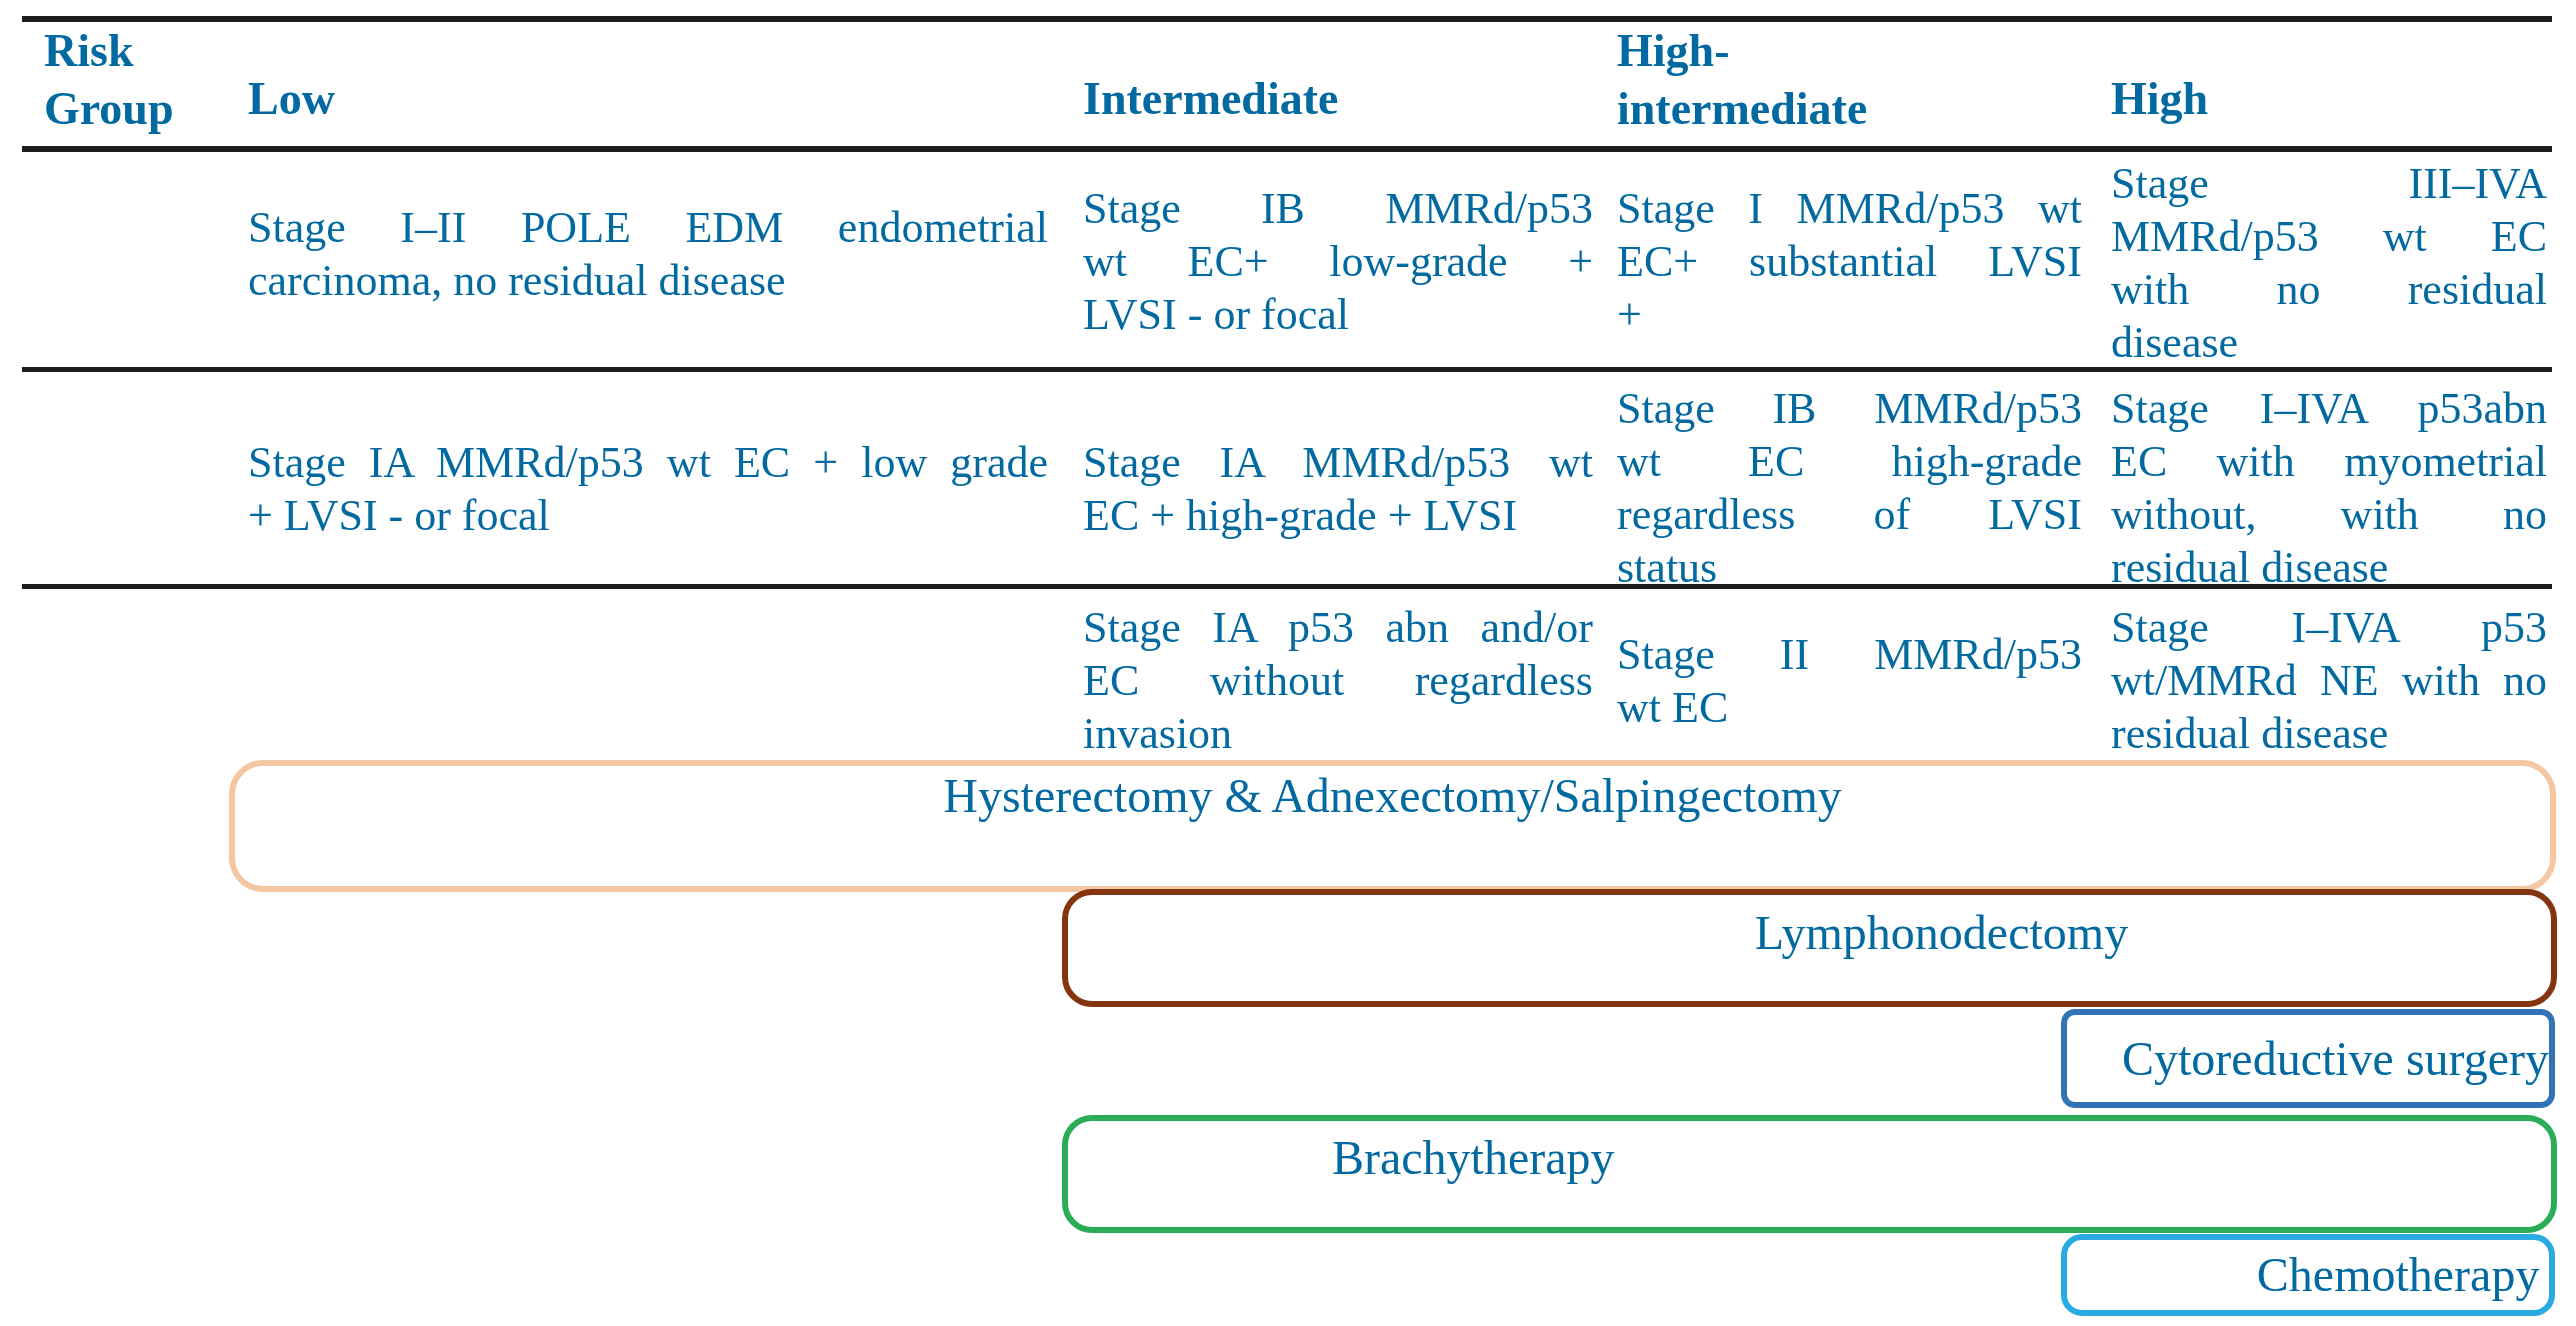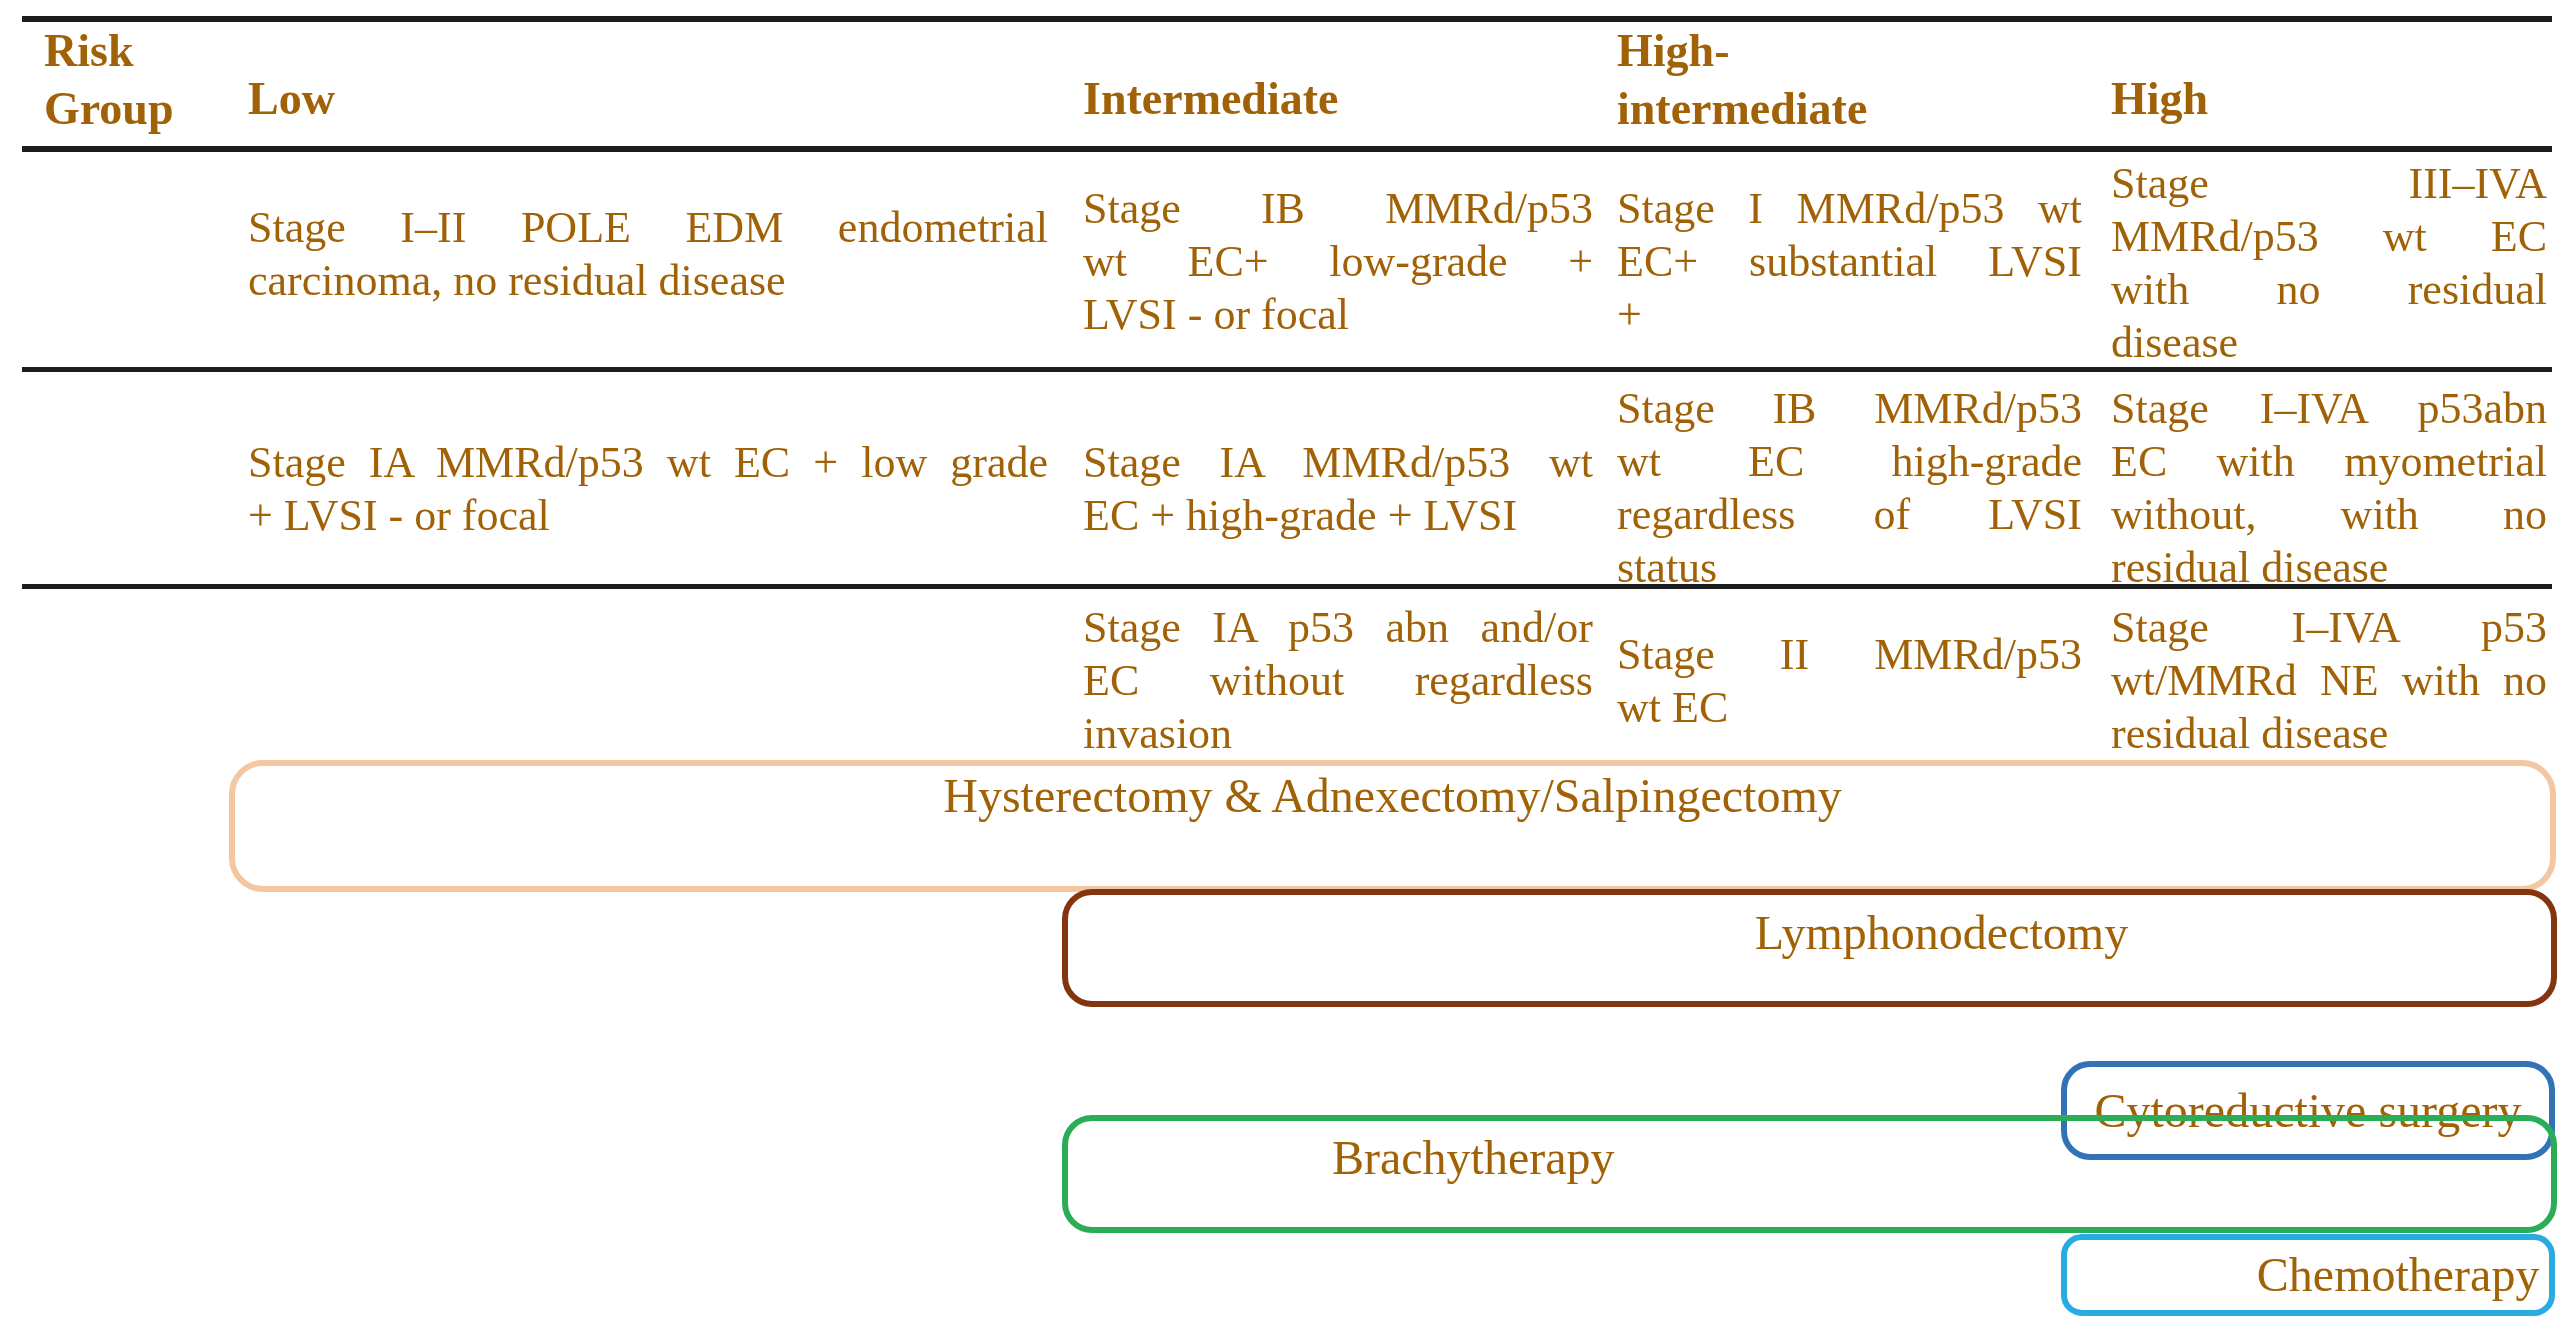--- a/index.html
+++ b/index.html
@@ -1,18 +1,18 @@
 <!DOCTYPE html>
 <html style="font-size:12.8px"><head>
 <meta charset="utf-8">
 <style>
   html,body{margin:0;padding:0;background:#ffffff;}
   .page{
     position:relative;width:2576px;height:1320px;background:#ffffff;
-    font-family:"Liberation Serif","DejaVu Serif",serif;color:#a16207;overflow:hidden;
+    font-family:"Liberation Serif","DejaVu Serif",serif;color:#0369a1;overflow:hidden;
   }
   
   .rule{position:absolute;left:22.4px;width:2530px;background:#1d1d1d;}
   .rule-top{top:16px;height:6.4px;}
   .rule-header{top:146px;height:6.4px;}
   .rule-r1{top:367px;height:4.8px;}
   .rule-r2{top:584px;height:4.8px;}
   
   .hdr{position:absolute;font-weight:bold;font-size:46px;line-height:58px;text-align:left;}
   .h0{left:44px;top:22.4px;width:208px;}
@@ -37,21 +37,21 @@
   .r2.c2{top:601px;}
   .r2.c3{top:628px;}
   .r2.c4{top:601px;}
   .jl{text-align:justify;-moz-text-align-last:justify;text-align-last:justify;}
   .ll{text-align:left;}
   
   .tbox{position:absolute;border-style:solid;border-width:6.4px;background:transparent;box-sizing:border-box;display:flex;}
   .tlabel{font-size:48px;line-height:54px;white-space:nowrap;}
   .b0{left:229px;top:760px;width:2327px;height:132px;border-radius:34px;justify-content:center;align-items:flex-start;padding-top:3px;}
   .b1{left:1062px;top:889px;width:1495px;height:118px;border-radius:30px;justify-content:center;align-items:flex-start;padding-top:11.2px;padding-left:264px;}
-  .b2{left:2061px;top:1061px;width:494px;height:99px;border-radius:29px;justify-content:center;align-items:center;}
+  .b2{left:2061px;top:1009px;width:494px;height:99px;border-radius:14px;justify-content:flex-end;align-items:center;}
   .b3{left:1062px;top:1115px;width:1495px;height:118px;border-radius:30px;justify-content:flex-start;align-items:flex-start;padding-top:9.6px;padding-left:264px;}
   .b4{left:2061px;top:1234px;width:494px;height:82px;border-radius:21px;justify-content:flex-end;align-items:center;padding-right:9.6px;}
 </style>
 </head>
 <body>
 
 <div class="page">
 
   <div class="rule rule-top"></div>
   <div class="rule rule-header"></div>

